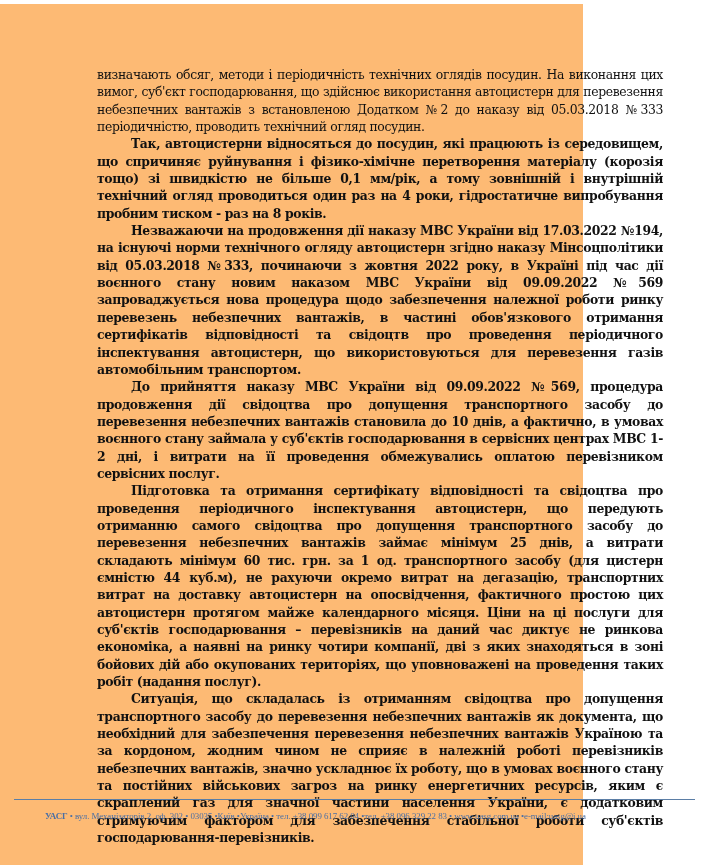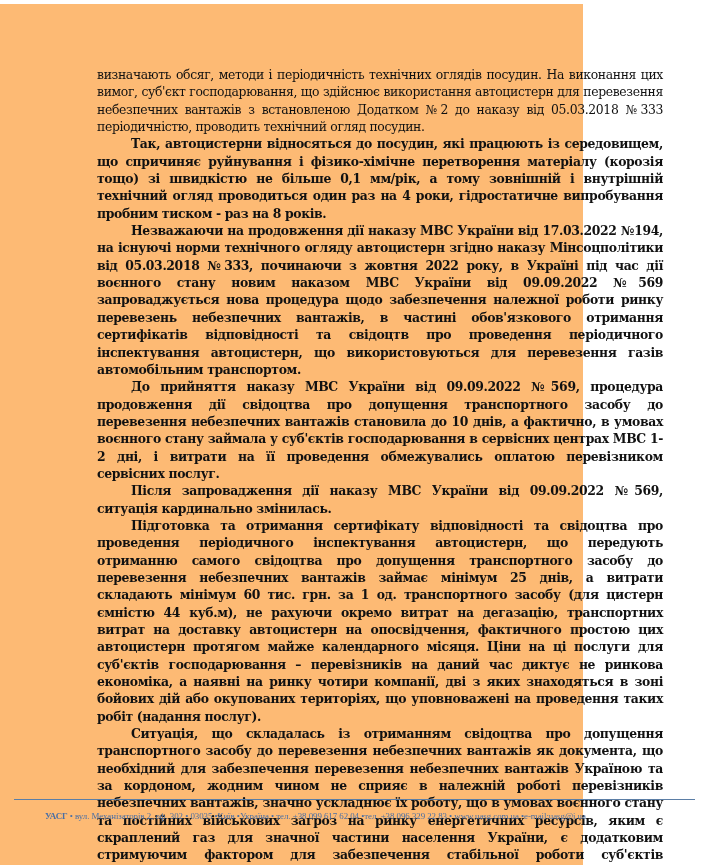--- a/index.html
+++ b/index.html
@@ -45,21 +45,20 @@
 </head>
 <body>
 
 <div class="page">
 
   <div class="body-text">
     <p class="para">визначають обсяг, методи і періодичність технічних оглядів посудин. На виконання цих вимог, суб'єкт господарювання, що здійснює використання автоцистерн для перевезення небезпечних вантажів з встановленою Додатком №2 до наказу від 05.03.2018 №333 періодичністю, проводить технічний огляд посудин.</p>
     <p class="para indent">Так, автоцистерни відносяться до посудин, які працюють із середовищем, що спричиняє руйнування і фізико-хімічне перетворення матеріалу (корозія тощо) зі швидкістю не більше 0,1 мм/рік, а тому зовнішній і внутрішній технічний огляд проводиться один раз на 4 роки, гідростатичне випробування пробним тиском - раз на 8 років.</p>
     <p class="para indent">Незважаючи на продовження дії наказу МВС України від 17.03.2022 №194, на існуючі норми технічного огляду автоцистерн згідно наказу Мінсоцполітики від 05.03.2018 №333, починаючи з жовтня 2022 року, в Україні під час дії воєнного стану новим наказом МВС України від 09.09.2022 №569 запроваджується нова процедура щодо забезпечення належної роботи ринку перевезень небезпечних вантажів, в частині обов'язкового отримання сертифікатів відповідності та свідоцтв про проведення періодичного інспектування автоцистерн, що використовуються для перевезення газів автомобільним транспортом.</p>
     <p class="para indent">До прийняття наказу МВС України від 09.09.2022 №569, процедура продовження дії свідоцтва про допущення транспортного засобу до перевезення небезпечних вантажів становила до 10 днів, а фактично, в умовах воєнного стану займала у суб'єктів господарювання в сервісних центрах МВС 1-2 дні, і витрати на її проведення обмежувались оплатою перевізником сервісних послуг.</p>
-    <p class="para indent">Після запровадження дії наказу МВС України від 09.09.2022 №569, ситуація кардинально змінилась.</p>
     <p class="para indent">Підготовка та отримання сертифікату відповідності та свідоцтва про проведення періодичного інспектування автоцистерн, що передують отриманню самого  свідоцтва про допущення транспортного засобу до перевезення небезпечних вантажів займає мінімум 25 днів, а витрати складають мінімум 60 тис. грн. за 1 од. транспортного засобу (для цистерн ємністю 44 куб.м), не рахуючи окремо витрат на дегазацію, транспортних витрат на доставку автоцистерн на опосвідчення, фактичного простою цих автоцистерн протягом майже календарного місяця. Ціни на ці послуги для суб'єктів господарювання – перевізників на даний час диктує не ринкова економіка, а наявні на ринку чотири компанії, дві з яких знаходяться в зоні бойових дій або окупованих територіях, що уповноважені на проведення таких робіт (надання послуг).</p>
     <p class="para indent">Ситуація, що складалась із отриманням свідоцтва про допущення транспортного засобу до перевезення небезпечних вантажів як документа, що необхідний для забезпечення перевезення небезпечних вантажів Україною та за кордоном,  жодним чином не сприяє в належній роботі перевізників небезпечних вантажів, значно ускладнює їх роботу, що в умовах воєнного стану та постійних військових загроз на ринку енергетичних ресурсів, яким є скраплений газ для значної частини населення України, є додатковим стримуючим фактором для забезпечення стабільної роботи суб'єктів господарювання-перевізників.</p>
   </div>
 
   <div class="footer-rule" style="border-top-color: rgb(91, 126, 166);"></div>
 
   <div class="footer" style="color: rgb(74, 111, 165);">
     <span class="line"><span class="org">УАСГ</span><span> • вул. Механізаторів 2, оф. 302 •    03035 •Київ •Україна •    тел. +38 099 617 62 04 •тел. +38 096 329 22 83 •    www.uasg.com.ua •e-mail:uasg@i.ua</span></span>
   </div>
 

